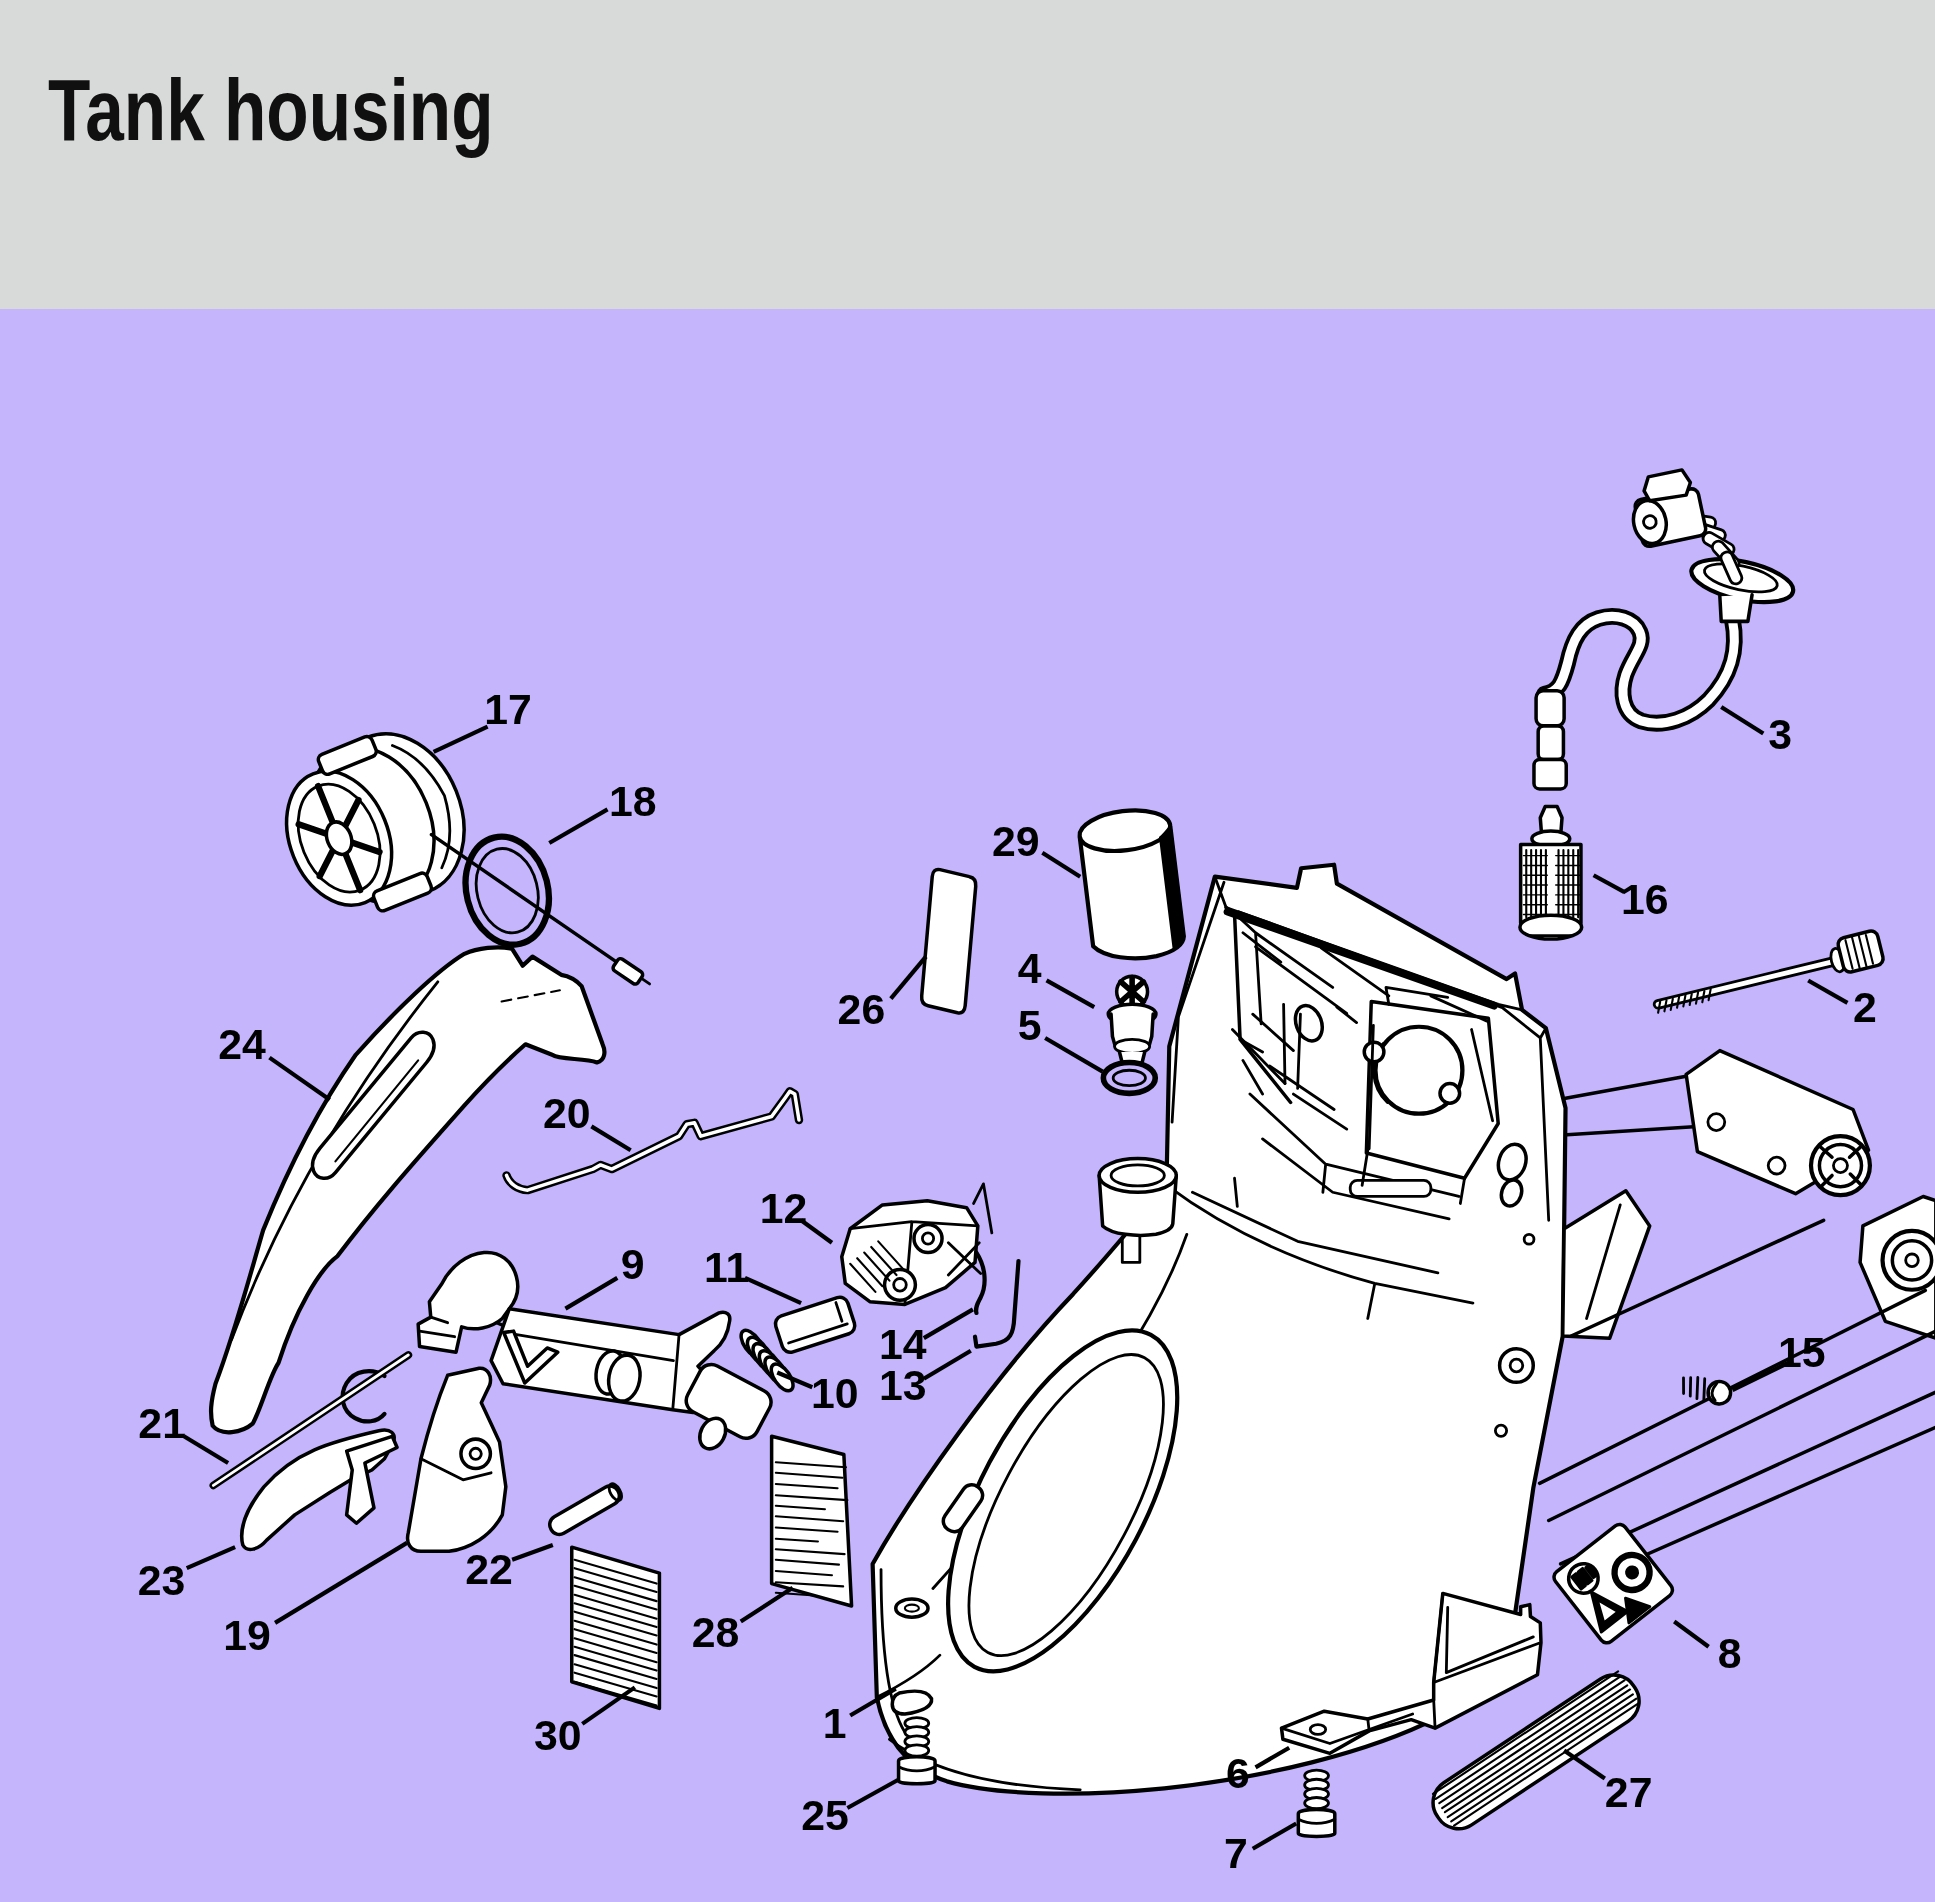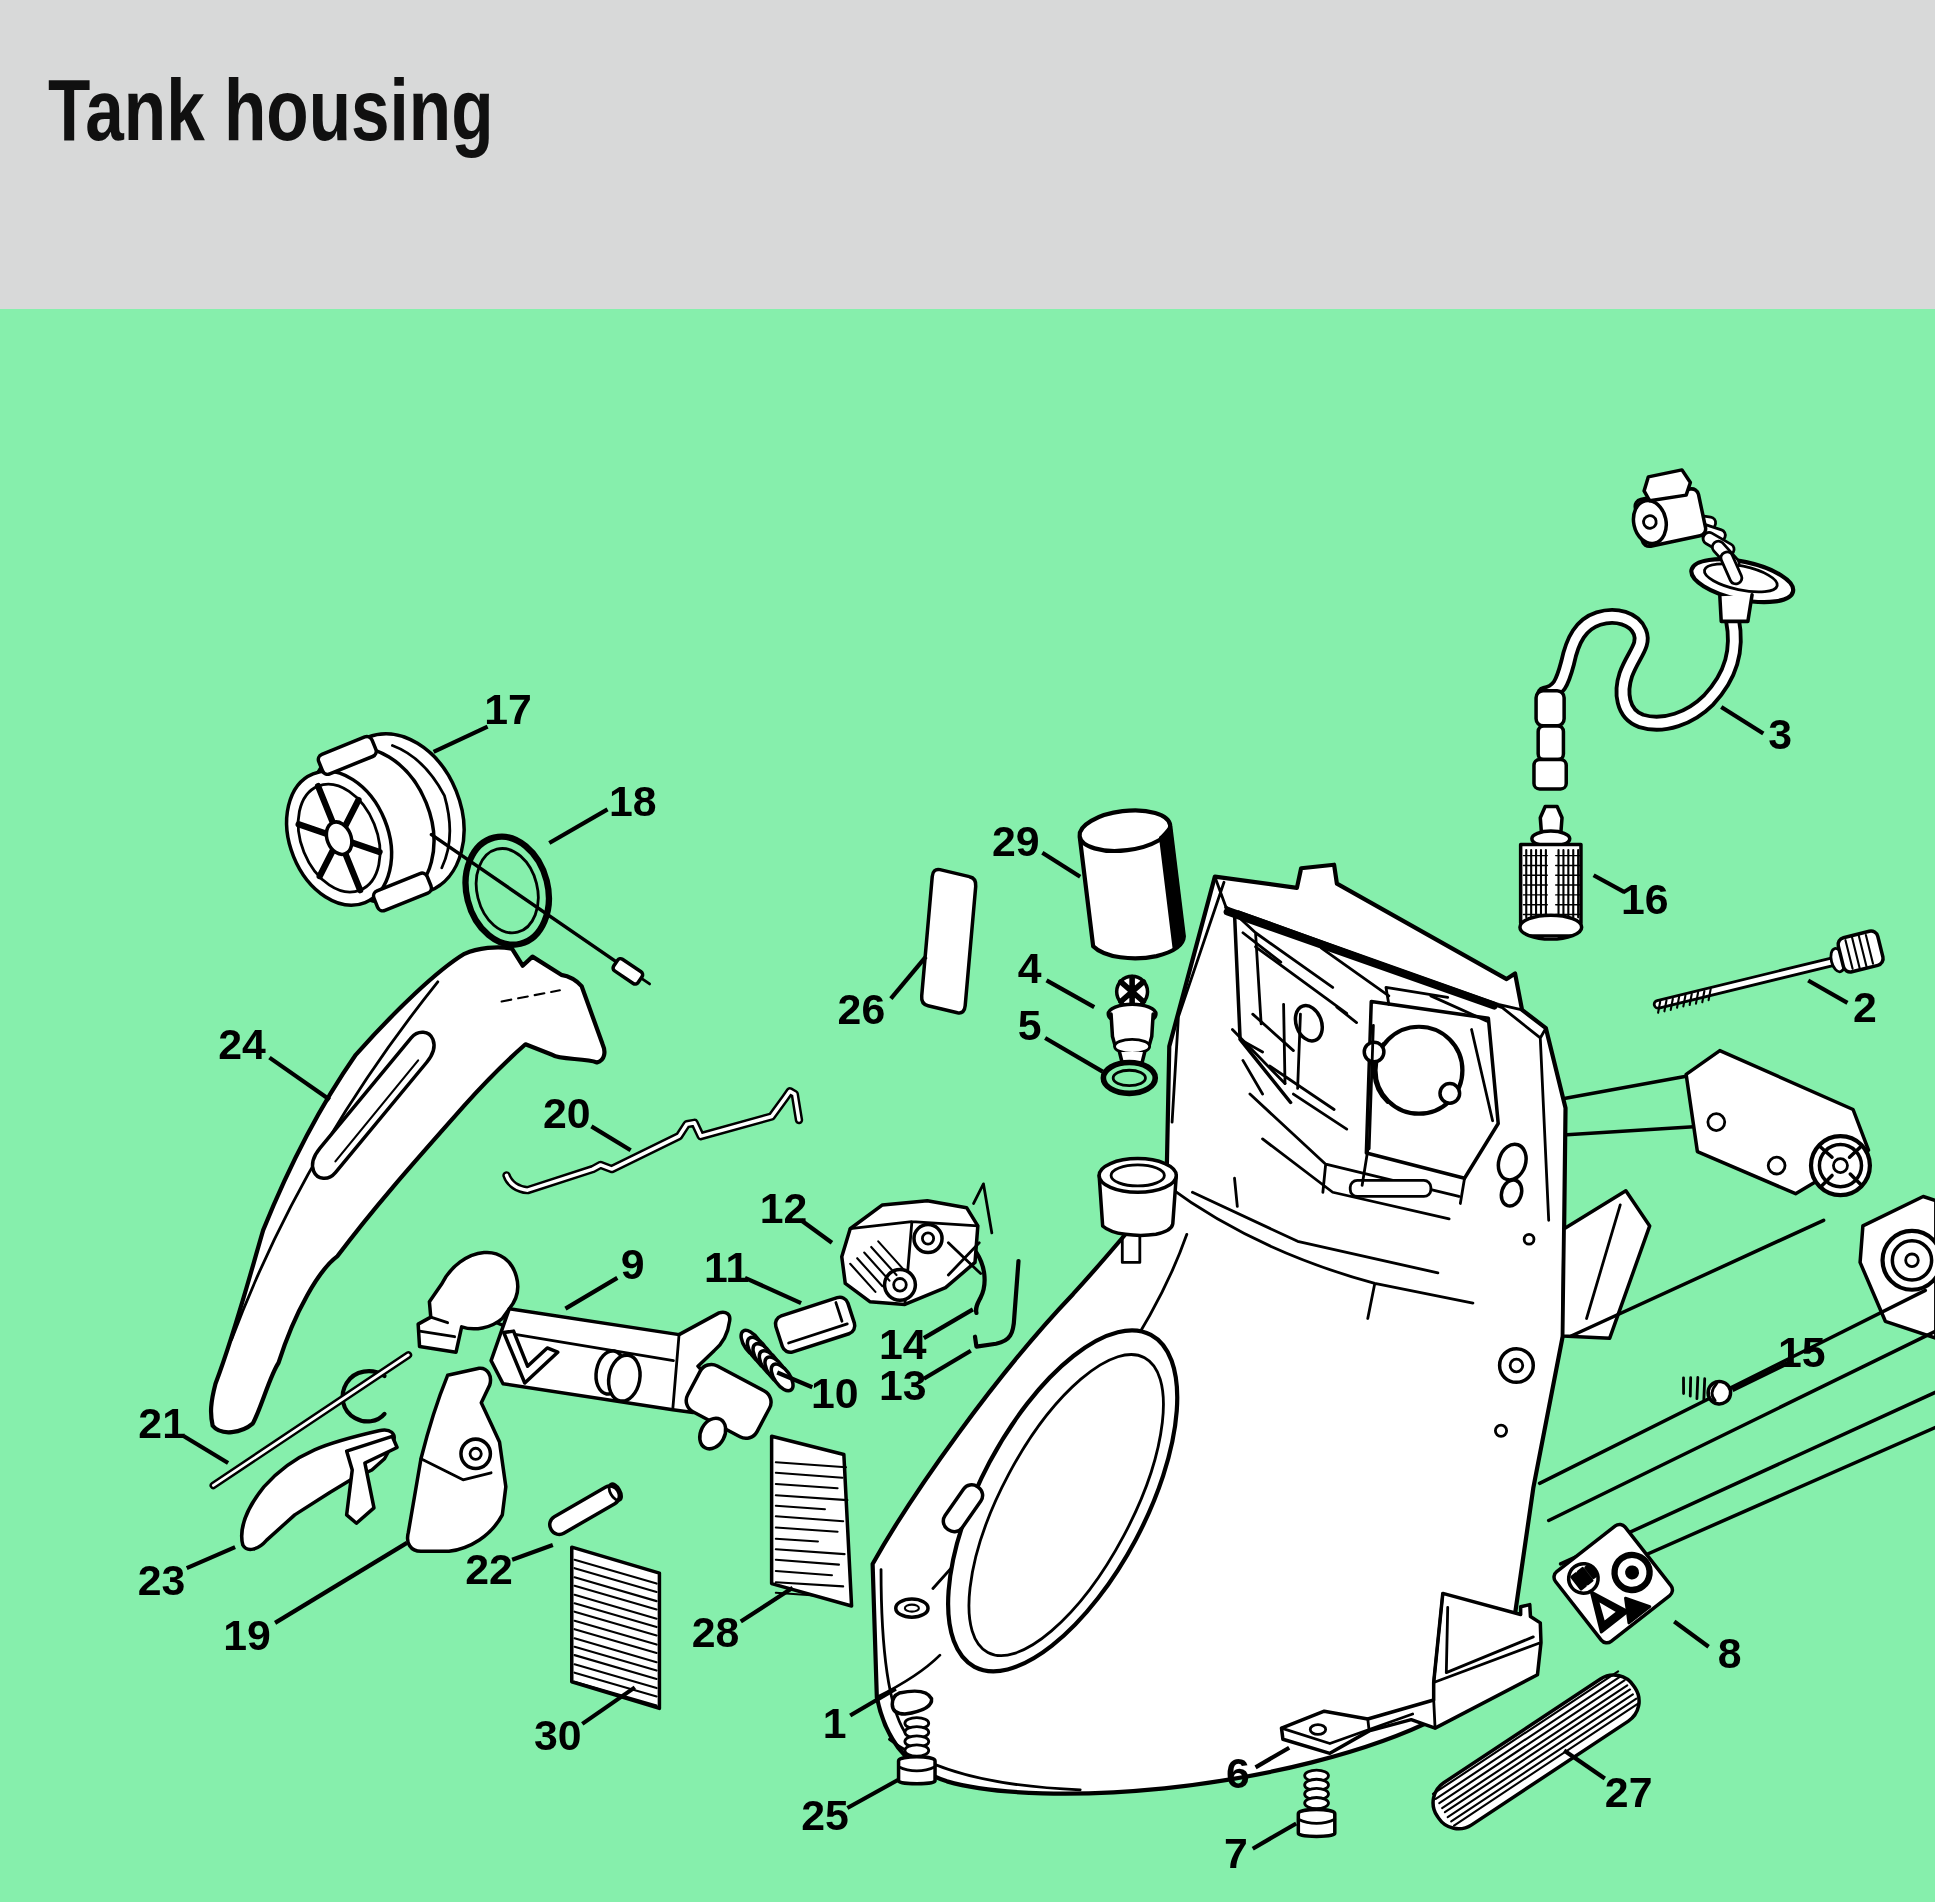--- a/index.html
+++ b/index.html
@@ -1,16 +1,16 @@
 <!DOCTYPE html>
 <html style="font-size:11.2px"><head>
 <meta charset="utf-8">
 <style>
 html,body{margin:0;padding:0;background:#fff;}
-#page{position:relative;width:1936px;height:1902px;background:#86efac;overflow:hidden;}
+#page{position:relative;width:1936px;height:1902px;background:#c4b5fd;overflow:hidden;}
 .hdr{position:absolute;left:0;top:0;width:1936px;height:309px;background:#d8d9d9;}
 .title{position:absolute;left:48px;top:60px;font-family:"Liberation Sans",sans-serif;font-weight:bold;font-size:87px;color:#101010;transform:scaleX(0.797);transform-origin:0 0;white-space:nowrap;}
 svg{position:absolute;left:0;top:0;}
 text.lbl{font-family:"Liberation Sans",sans-serif;font-weight:bold;font-size:61px;fill:#000;text-anchor:middle;}
 </style>
 </head>
 <body>
 <div id="page">
 <div class="hdr"></div>
 <div class="title">Tank housing</div>

